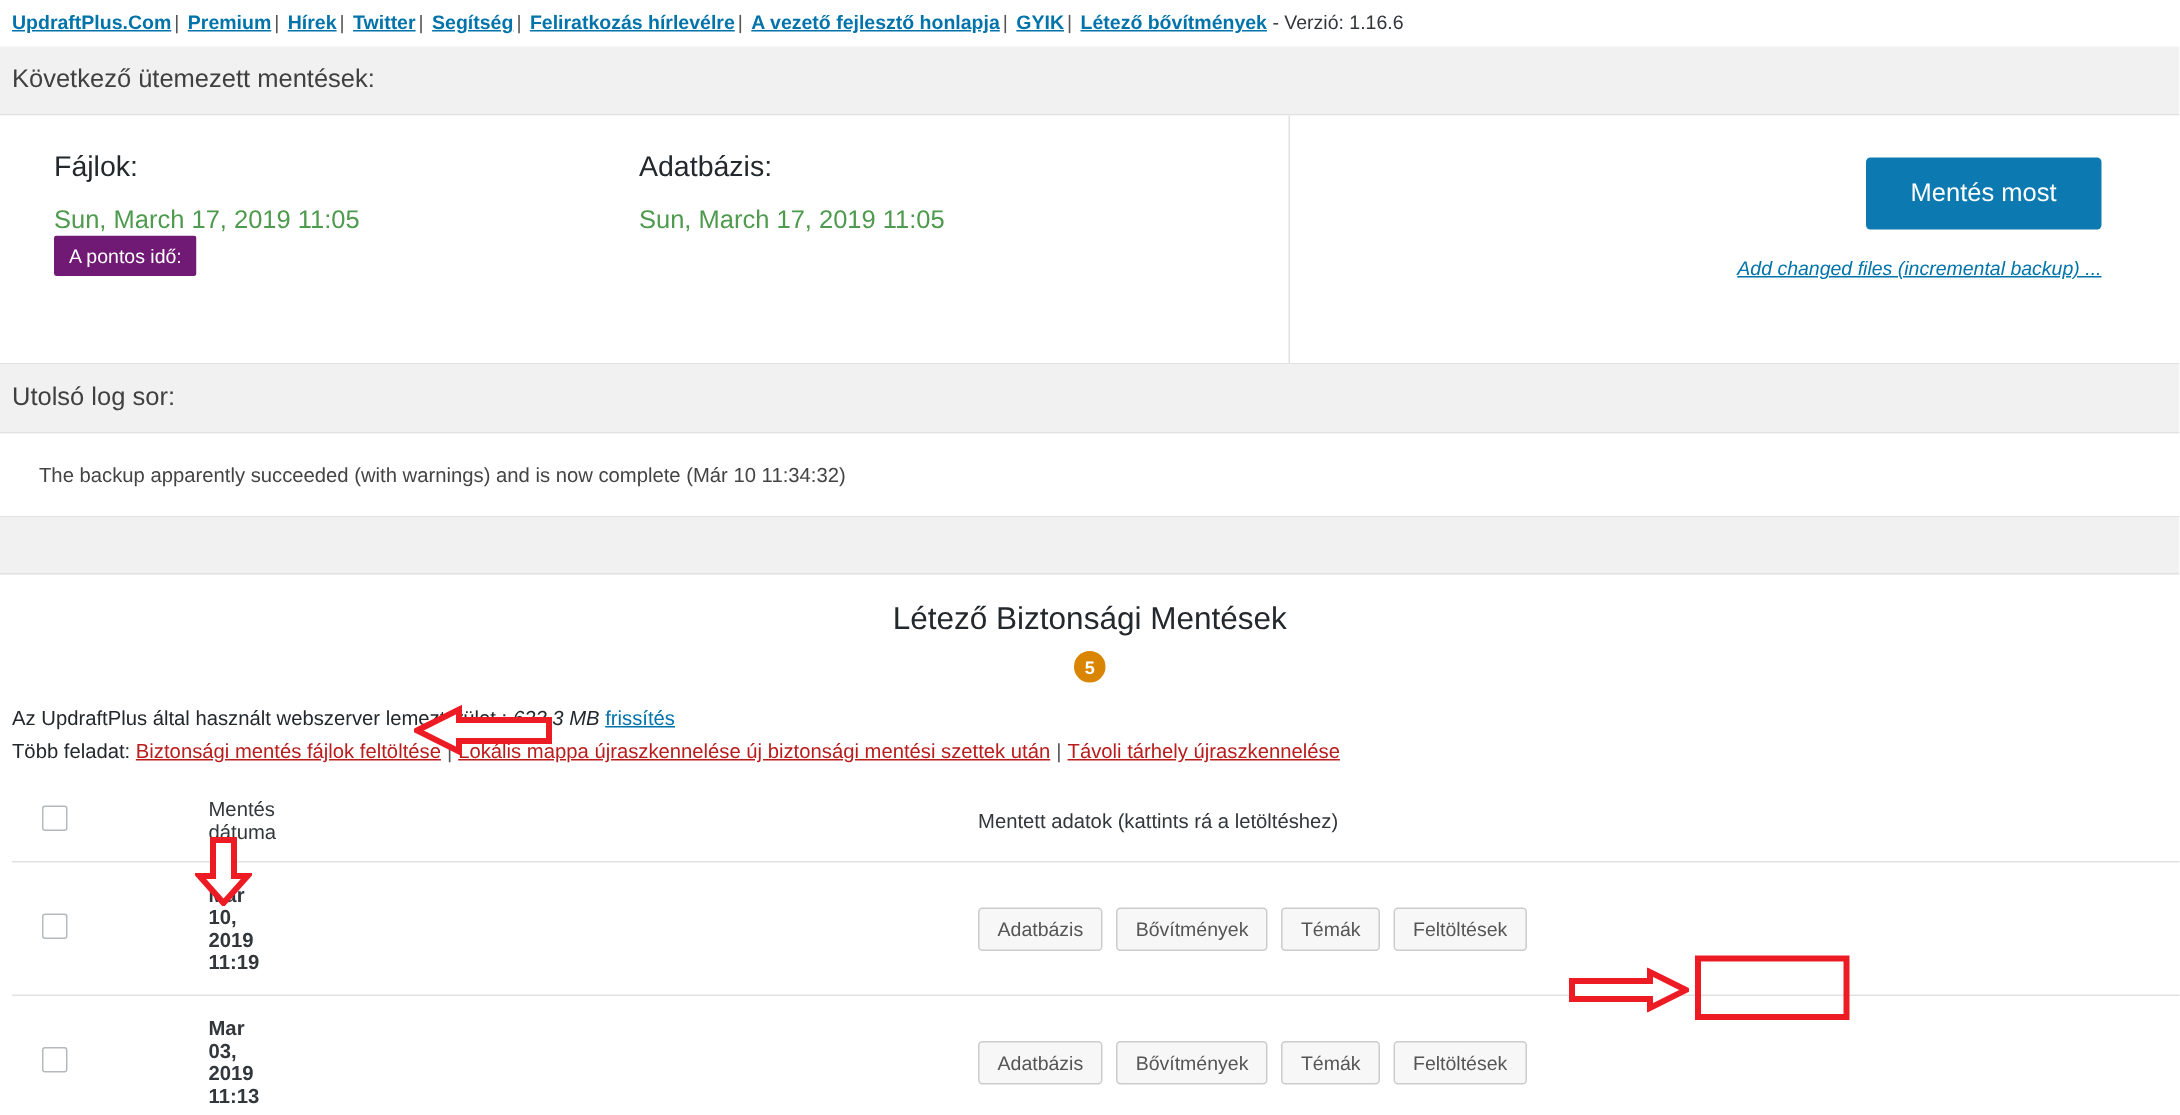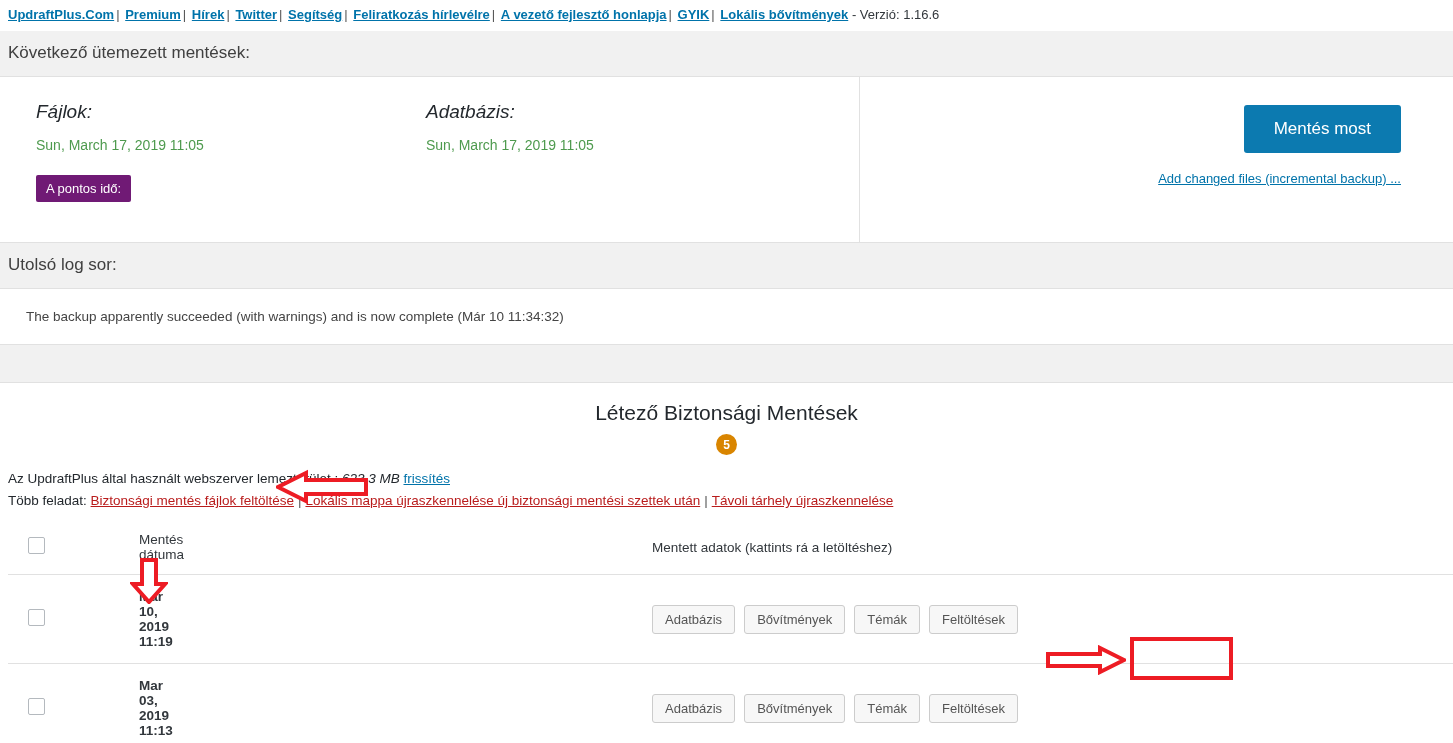--- a/index.html
+++ b/index.html
@@ -85,26 +85,24 @@
   .sched-action {
     flex: 1;
     padding: 28px 52px 20px 0;
     text-align: right;
   }
   .sched-title {
     font-size: 19px;
     color: #23282d;
     margin-bottom: 14px;
     font-weight: 400;
-    font-style: italic;
   }
   .sched-date {
-    font-size: 14px;
+    font-size: 17px;
     color: #4e9a4e;
-    margin-bottom: 22px;
   }
   .abs-time {
     display: inline-flex;
     align-items: stretch;
     font-size: 13px;
     border-radius: 2px;
     overflow: hidden;
   }
   .abs-time .lbl {
     background: #701a75;
@@ -126,20 +124,21 @@
     border-radius: 3px;
     cursor: pointer;
     font-family: inherit;
   }
   .incremental-link {
     display: block;
     margin-top: 18px;
     font-size: 13px;
     color: #0073aa;
     text-decoration: underline;
+    font-style: italic;
   }
 
   
   .log-body {
     padding: 20px 10px 20px 26px;
     font-size: 13.5px;
     color: #444;
   }
   .spacer-grey {
     background: #f1f1f1;
@@ -251,21 +250,21 @@
 
   <div class="topbar">
     <a href="#">UpdraftPlus.Com</a><span class="sep">|</span>
     <a href="#">Premium</a><span class="sep">|</span>
     <a href="#">Hírek</a><span class="sep">|</span>
     <a href="#">Twitter</a><span class="sep">|</span>
     <a href="#">Segítség</a><span class="sep">|</span>
     <a href="#">Feliratkozás hírlevélre</a><span class="sep">|</span>
     <a href="#">A vezető fejlesztő honlapja</a><span class="sep">|</span>
     <a href="#">GYIK</a><span class="sep">|</span>
-    <a href="#">Lokális bővítmények</a>
+    <a href="#">Létező bővítmények</a>
     <span class="version">- Verzió: 1.16.6</span>
   </div>
 
 
   <div class="panel-head">Következő ütemezett mentések:</div>
   <div class="panel-body">
     <div class="sched">
       <div class="sched-col sched-files">
         <div class="sched-title">Fájlok:</div>
         <div class="sched-date">Sun, March 17, 2019 11:05</div>

